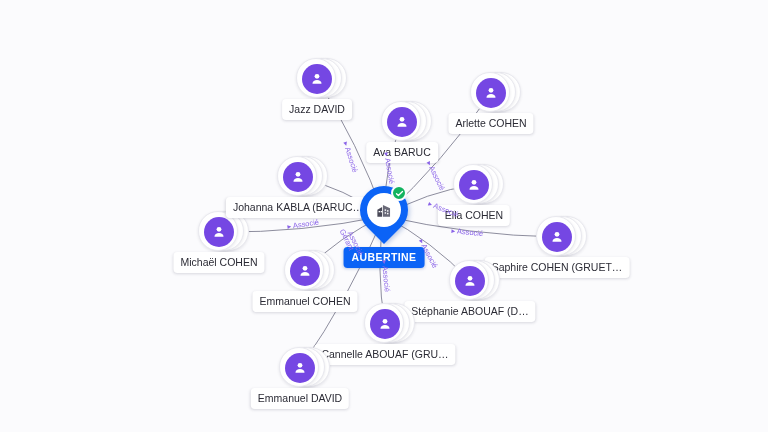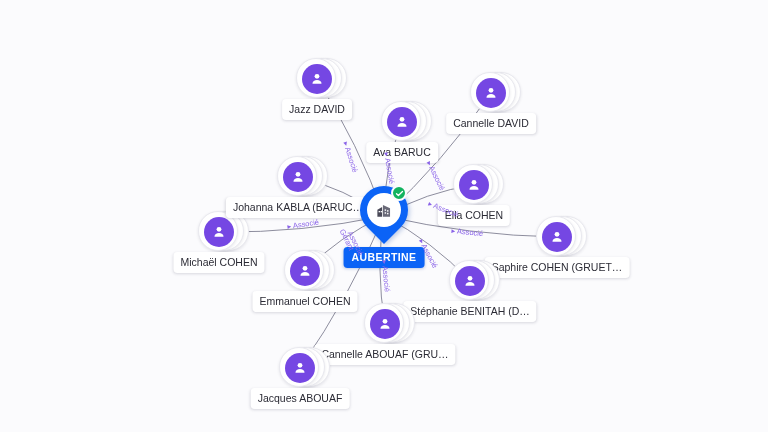--- a/index.html
+++ b/index.html
@@ -193,21 +193,21 @@
           <div class="stack-card s2"></div>
           <div class="stack-card s1">
             <div class="avatar-circle">
               <svg width="16" height="16" viewBox="0 0 24 24">
                 <circle cx="12" cy="8" r="3.6" fill="#ffffff"></circle>
                 <path d="M5.2 19c0-3.7 3.1-5.6 6.8-5.6s6.8 1.9 6.8 5.6z" fill="#ffffff"></path>
               </svg>
             </div>
           </div>
         </div>
-        <div class="person-label">Cannelle DAVID</div>
+        <div class="person-label">Arlette COHEN</div>
       </div>
       <div class="person-node" style="left: 474px; top: 185px;">
         <div class="stack-wrap">
           <div class="stack-card s3"></div>
           <div class="stack-card s2"></div>
           <div class="stack-card s1">
             <div class="avatar-circle">
               <svg width="16" height="16" viewBox="0 0 24 24">
                 <circle cx="12" cy="8" r="3.6" fill="#ffffff"></circle>
                 <path d="M5.2 19c0-3.7 3.1-5.6 6.8-5.6s6.8 1.9 6.8 5.6z" fill="#ffffff"></path>
@@ -238,21 +238,21 @@
           <div class="stack-card s2"></div>
           <div class="stack-card s1">
             <div class="avatar-circle">
               <svg width="16" height="16" viewBox="0 0 24 24">
                 <circle cx="12" cy="8" r="3.6" fill="#ffffff"></circle>
                 <path d="M5.2 19c0-3.7 3.1-5.6 6.8-5.6s6.8 1.9 6.8 5.6z" fill="#ffffff"></path>
               </svg>
             </div>
           </div>
         </div>
-        <div class="person-label">Stéphanie BENITAH (D…</div>
+        <div class="person-label">Stéphanie ABOUAF (D…</div>
       </div>
       <div class="person-node" style="left: 385px; top: 324px;">
         <div class="stack-wrap">
           <div class="stack-card s3"></div>
           <div class="stack-card s2"></div>
           <div class="stack-card s1">
             <div class="avatar-circle">
               <svg width="16" height="16" viewBox="0 0 24 24">
                 <circle cx="12" cy="8" r="3.6" fill="#ffffff"></circle>
                 <path d="M5.2 19c0-3.7 3.1-5.6 6.8-5.6s6.8 1.9 6.8 5.6z" fill="#ffffff"></path>
@@ -268,21 +268,21 @@
           <div class="stack-card s2"></div>
           <div class="stack-card s1">
             <div class="avatar-circle">
               <svg width="16" height="16" viewBox="0 0 24 24">
                 <circle cx="12" cy="8" r="3.6" fill="#ffffff"></circle>
                 <path d="M5.2 19c0-3.7 3.1-5.6 6.8-5.6s6.8 1.9 6.8 5.6z" fill="#ffffff"></path>
               </svg>
             </div>
           </div>
         </div>
-        <div class="person-label">Jacques ABOUAF</div>
+        <div class="person-label">Emmanuel DAVID</div>
       </div>
       <div class="person-node" style="left: 305px; top: 271px;">
         <div class="stack-wrap">
           <div class="stack-card s3"></div>
           <div class="stack-card s2"></div>
           <div class="stack-card s1">
             <div class="avatar-circle">
               <svg width="16" height="16" viewBox="0 0 24 24">
                 <circle cx="12" cy="8" r="3.6" fill="#ffffff"></circle>
                 <path d="M5.2 19c0-3.7 3.1-5.6 6.8-5.6s6.8 1.9 6.8 5.6z" fill="#ffffff"></path>

